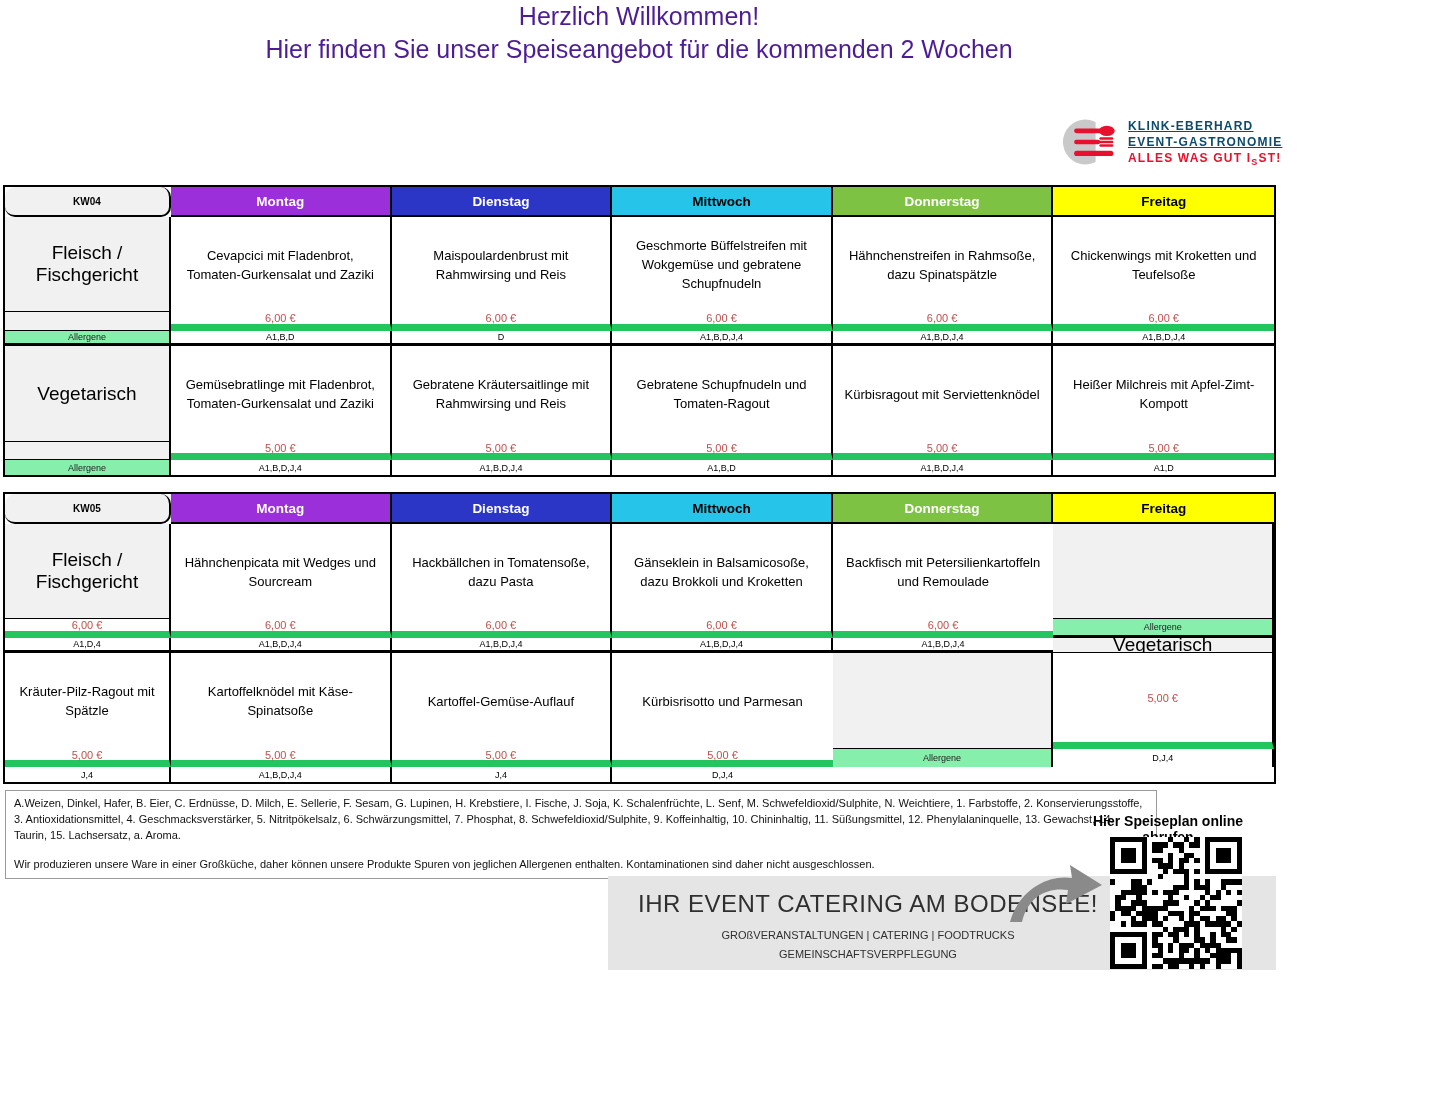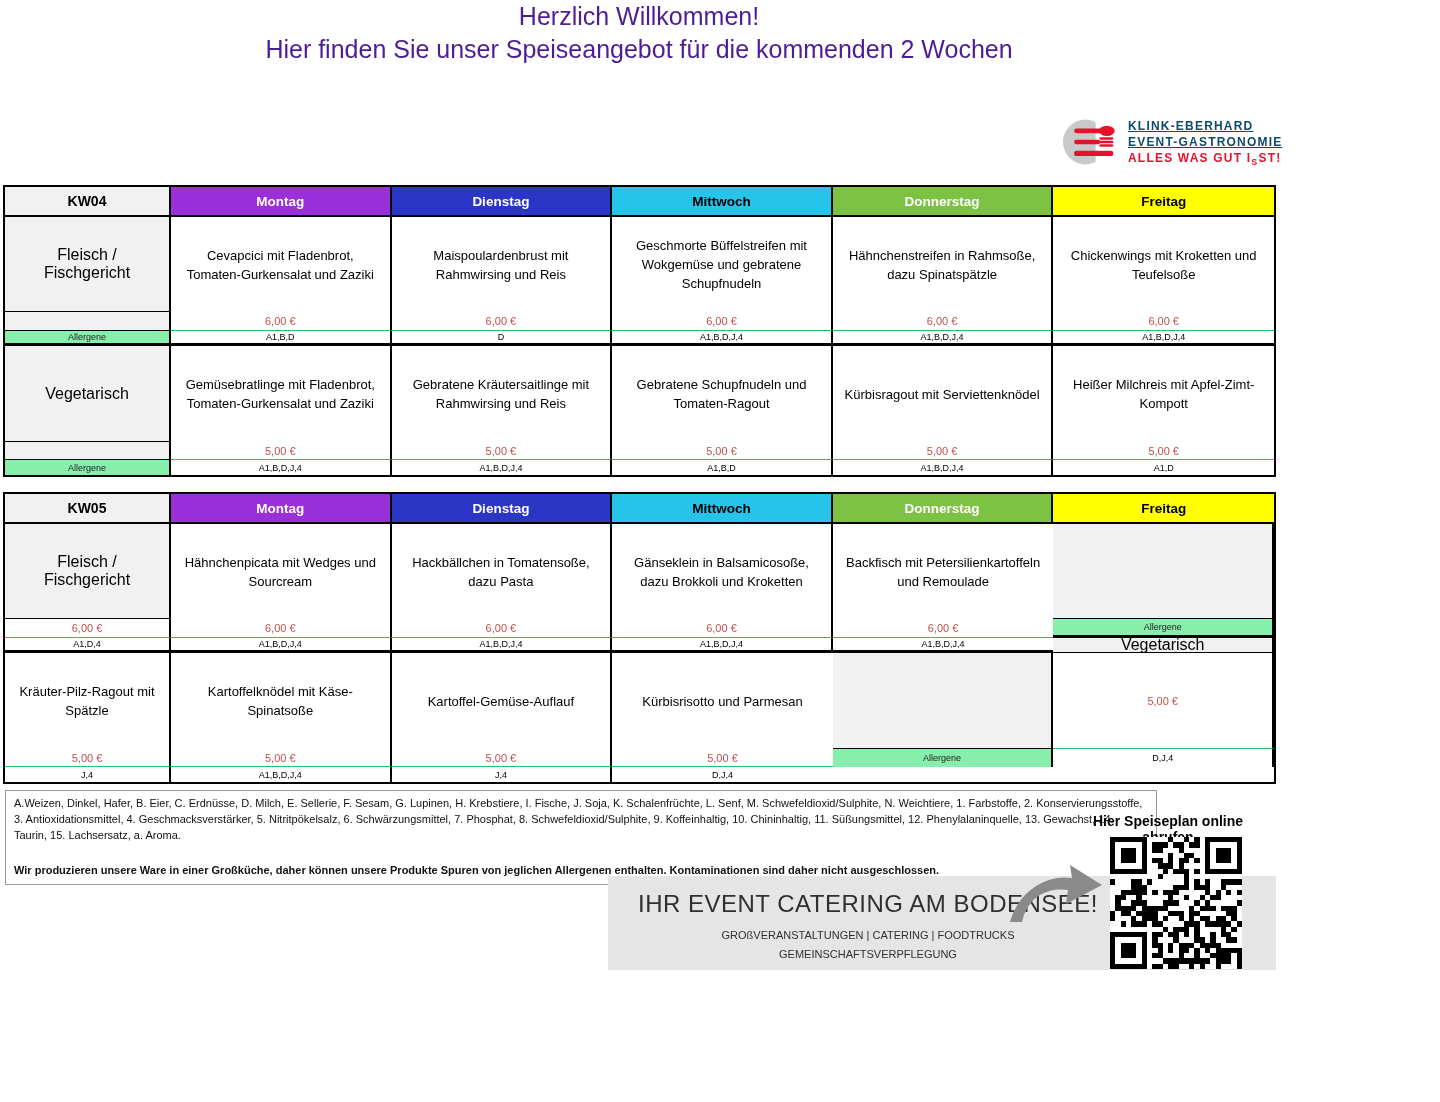--- a/index.html
+++ b/index.html
@@ -26,37 +26,37 @@
     display:grid;
     grid-template-columns:166px repeat(5, 1fr);
     grid-template-rows:30px 95px 19px 15px 96px 18px 15px;
     border:2.5px solid #000;
     background:#fff;
   }
   #week0 { top:185px; }
   #week1 { top:492px; }
   .cl { border-right:2px solid #000; display:flex; align-items:center; justify-content:center; text-align:center; }
   .nr { border-right:none; }
-  .kw  { background:#f1f1f1; font-weight:bold; font-size:14px; border-bottom:2px solid #000; }
+  .kw  { background:#f1f1f1; font-weight:bold; font-size:10px; border-bottom:2px solid #000;border-radius:10px; }
   .day { font-weight:bold; font-size:13.5px; border-bottom:2px solid #000; }
-  .lbl { background:#f1f1f1; font-size:16px; border-bottom:1px solid #000; padding:0 10px; }
+  .lbl { background:#f1f1f1; font-size:19px; border-bottom:1px solid #000; padding:0 10px; }
   .dish { font-size:13px; line-height:19px; padding:0 10px; background:#fff; }
-  .pce { font-size:11px; color:#c0504d; border-bottom:1px solid #22c55e; background:#fff; }
+  .pce { font-size:11px; color:#c0504d; border-bottom:7px solid #22c55e; background:#fff; }
   .pcl { background:#f1f1f1; border-bottom:1px solid #000; }
   .alg  { font-size:9px; border-bottom:3px solid #000; background:#fff; }
   .algl { font-size:9px; border-bottom:3px solid #000; background:#86efac; color:#222; }
   .alg.last, .algl.last { border-bottom:none; }
 
   
   .legend-box {
     position:absolute; left:5px; top:790px; width:1152px; min-height:64px;
     border:1px solid #9a9a9a; padding:4px 8px 6px 8px;
     font-size:11px; line-height:16px; color:#111;
   }
-  .legend-bold { font-weight:bold; margin-top:19px; }
+  .legend-bold { font-weight:normal; margin-top:13px; }
   .qr-caption {
     position:absolute; left:1078px; top:813px; width:180px; text-align:center;
     font-weight:bold; font-size:14px;
   }
   .banner {
     position:absolute; left:608px; top:876px; width:668px; height:94px;
     background:#e5e5e5;
   }
   .banner-text { position:absolute; left:20px; top:14px; width:480px; text-align:center; color:#2f2f2f; }
   .banner-line1 { font-size:24px; letter-spacing:0.5px; margin-bottom:8px; }

